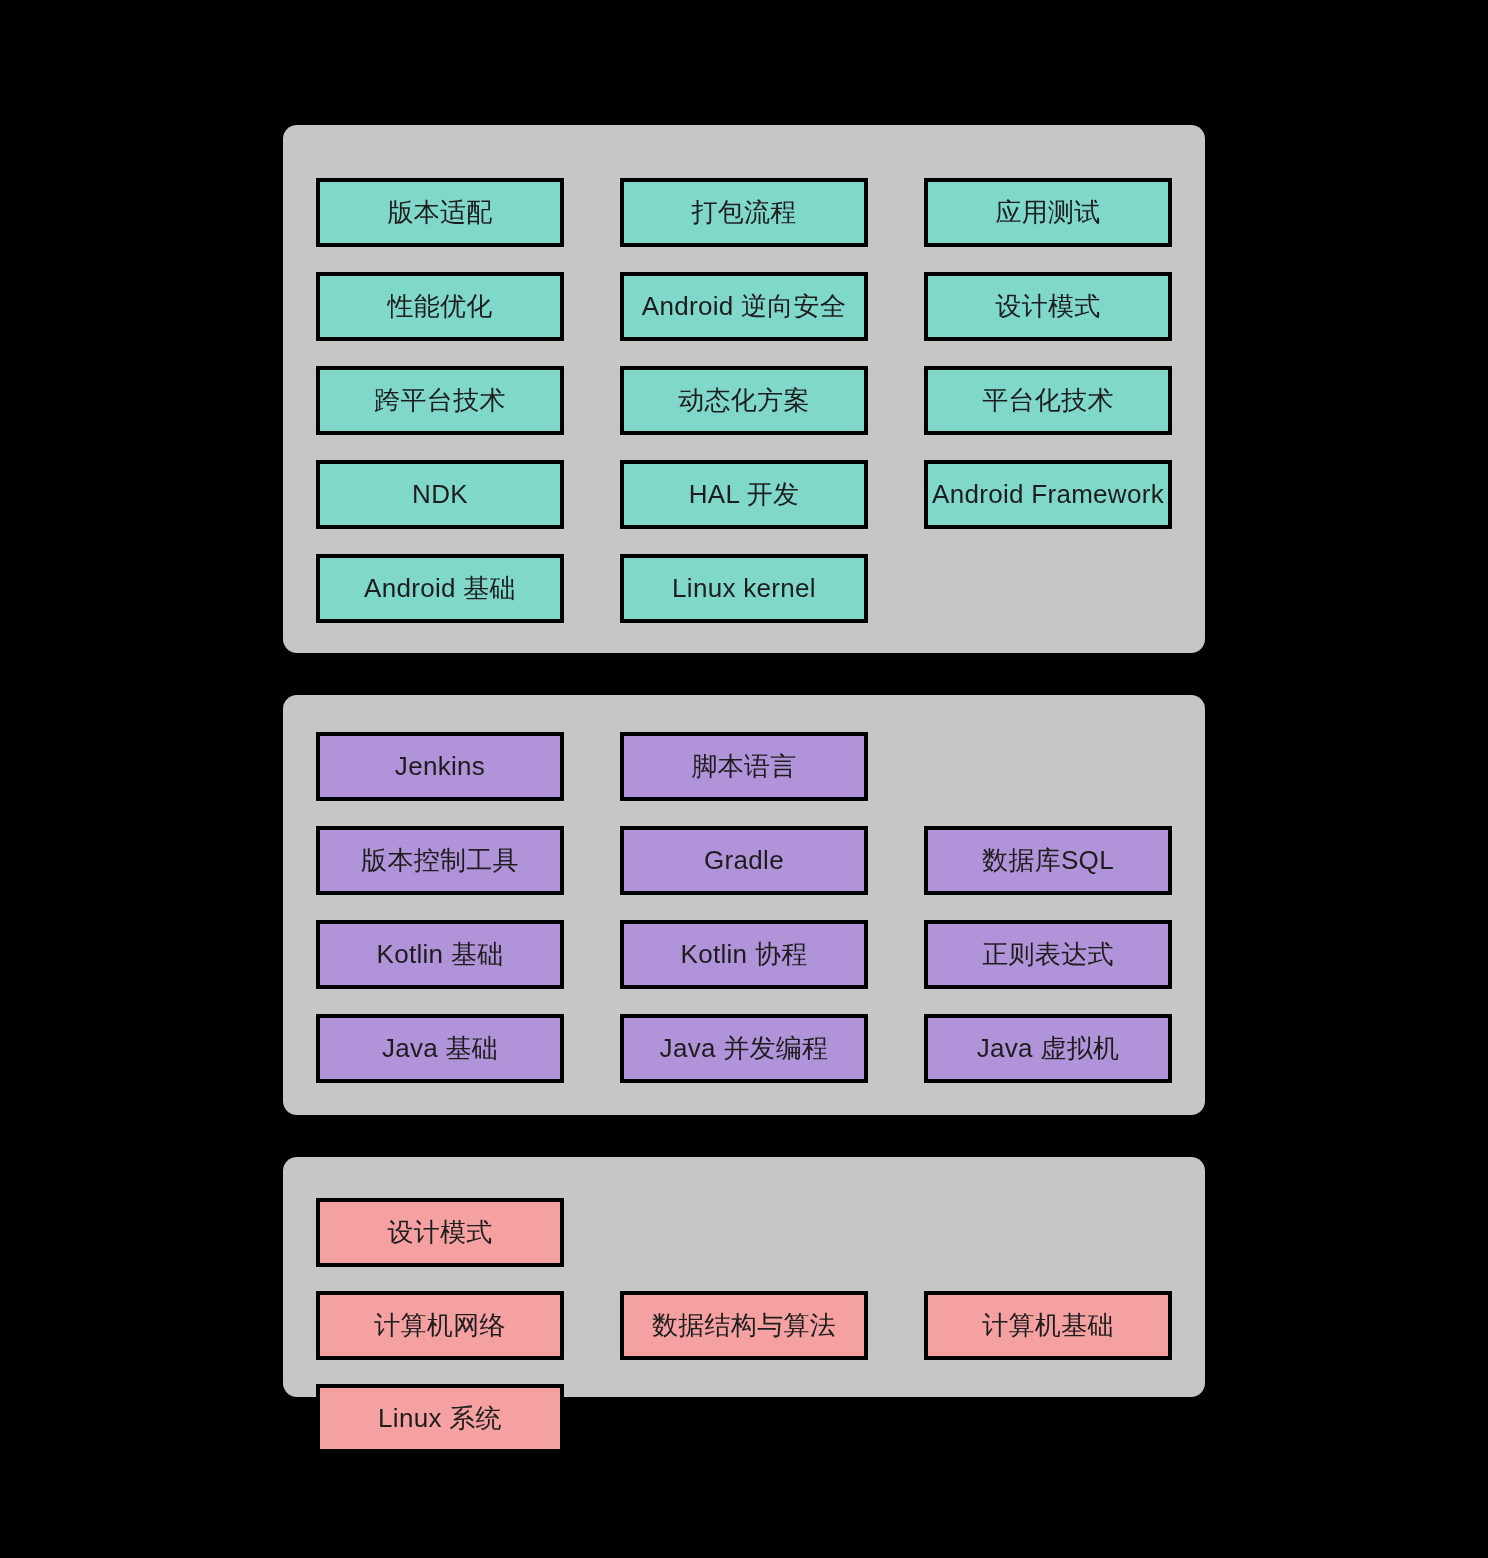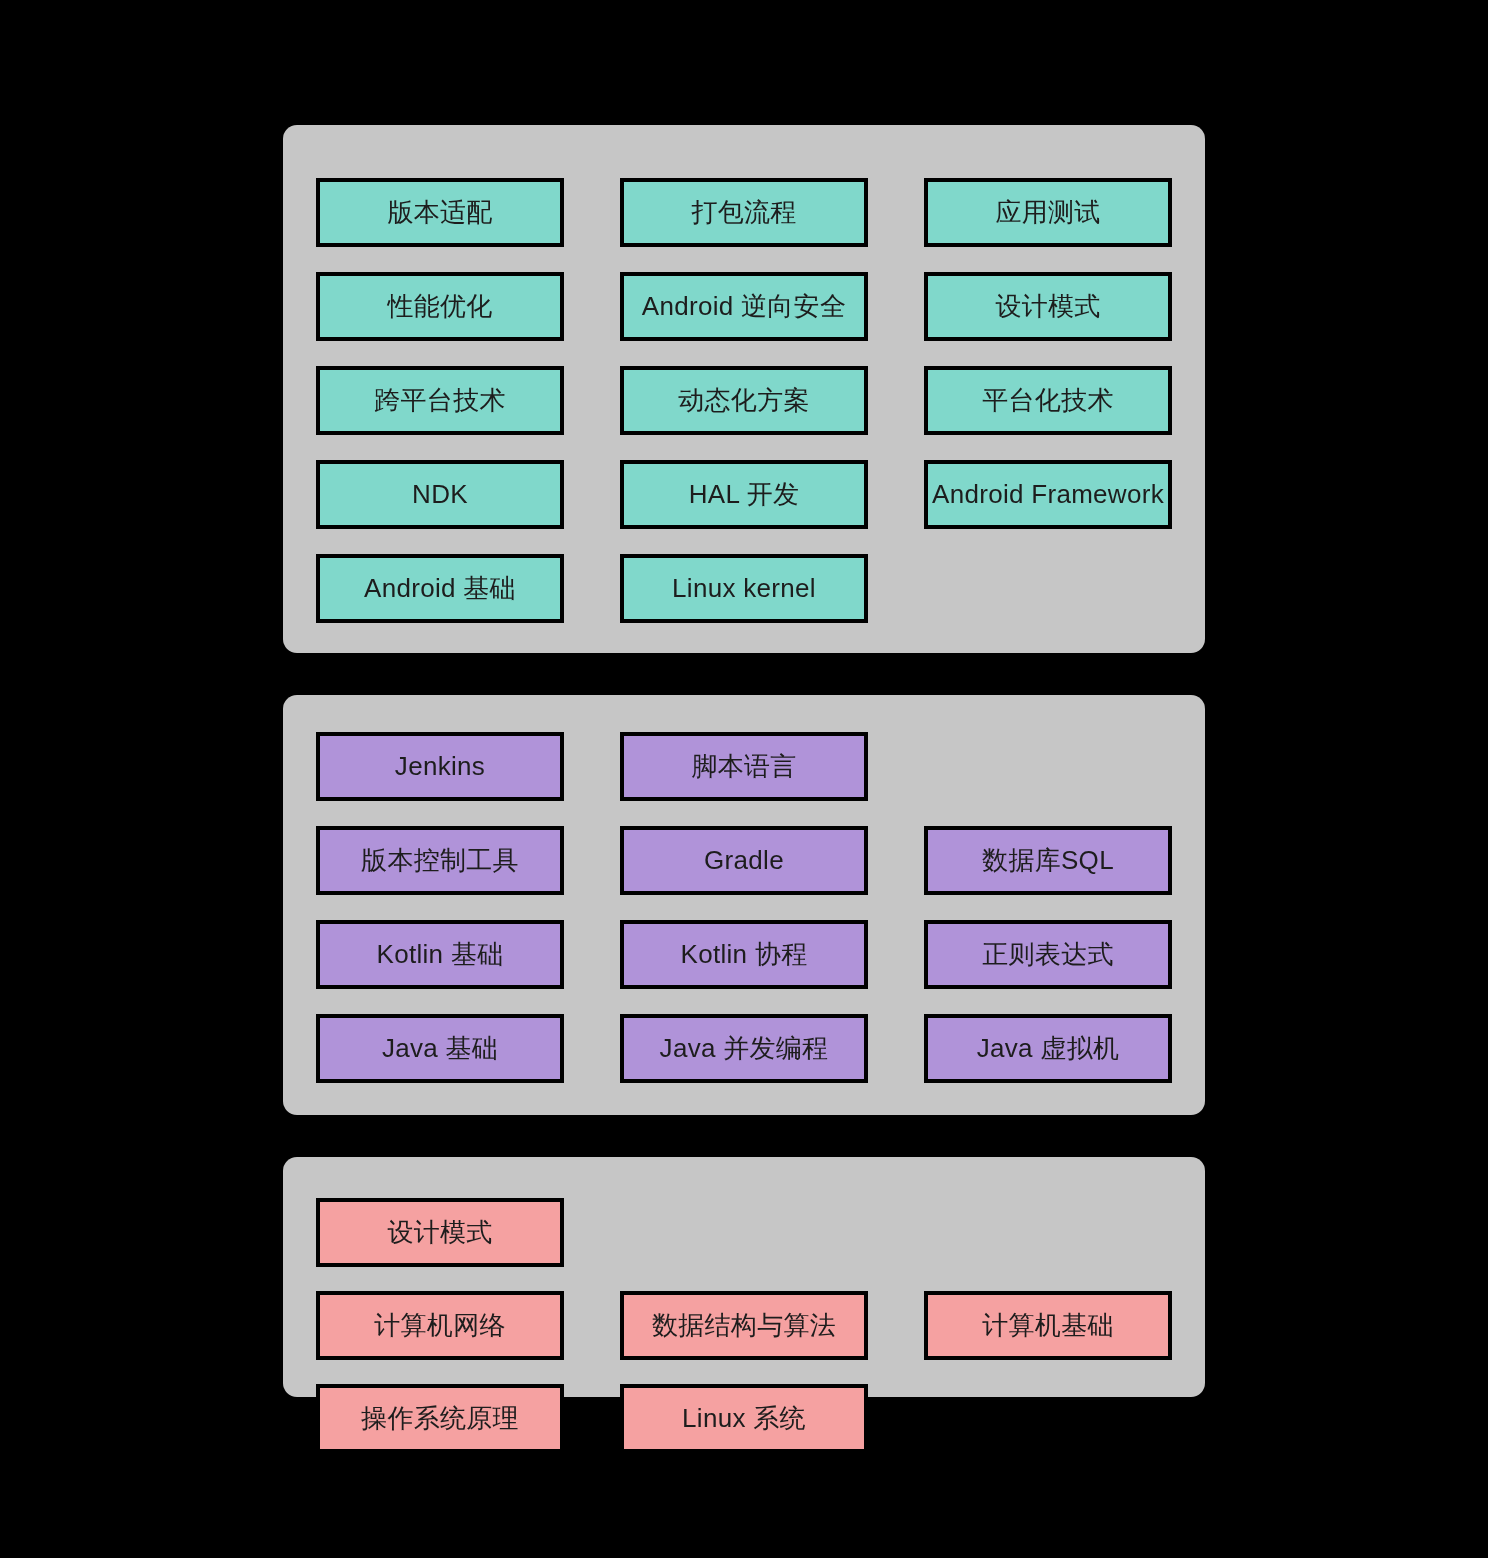--- a/index.html
+++ b/index.html
@@ -87,17 +87,16 @@
     <div class="box box-purple">Java 虚拟机</div>
   </section>
 
   <section class="panel panel-bottom">
     <div class="box box-pink">设计模式</div>
     <div class="spacer"></div>
     <div class="spacer"></div>
     <div class="box box-pink">计算机网络</div>
     <div class="box box-pink">数据结构与算法</div>
     <div class="box box-pink">计算机基础</div>
-    <div class="box box-pink">操作系统原理</div>
     <div class="box box-pink">Linux 系统</div>
   </section>
 
 </div>
 
 </body></html>

